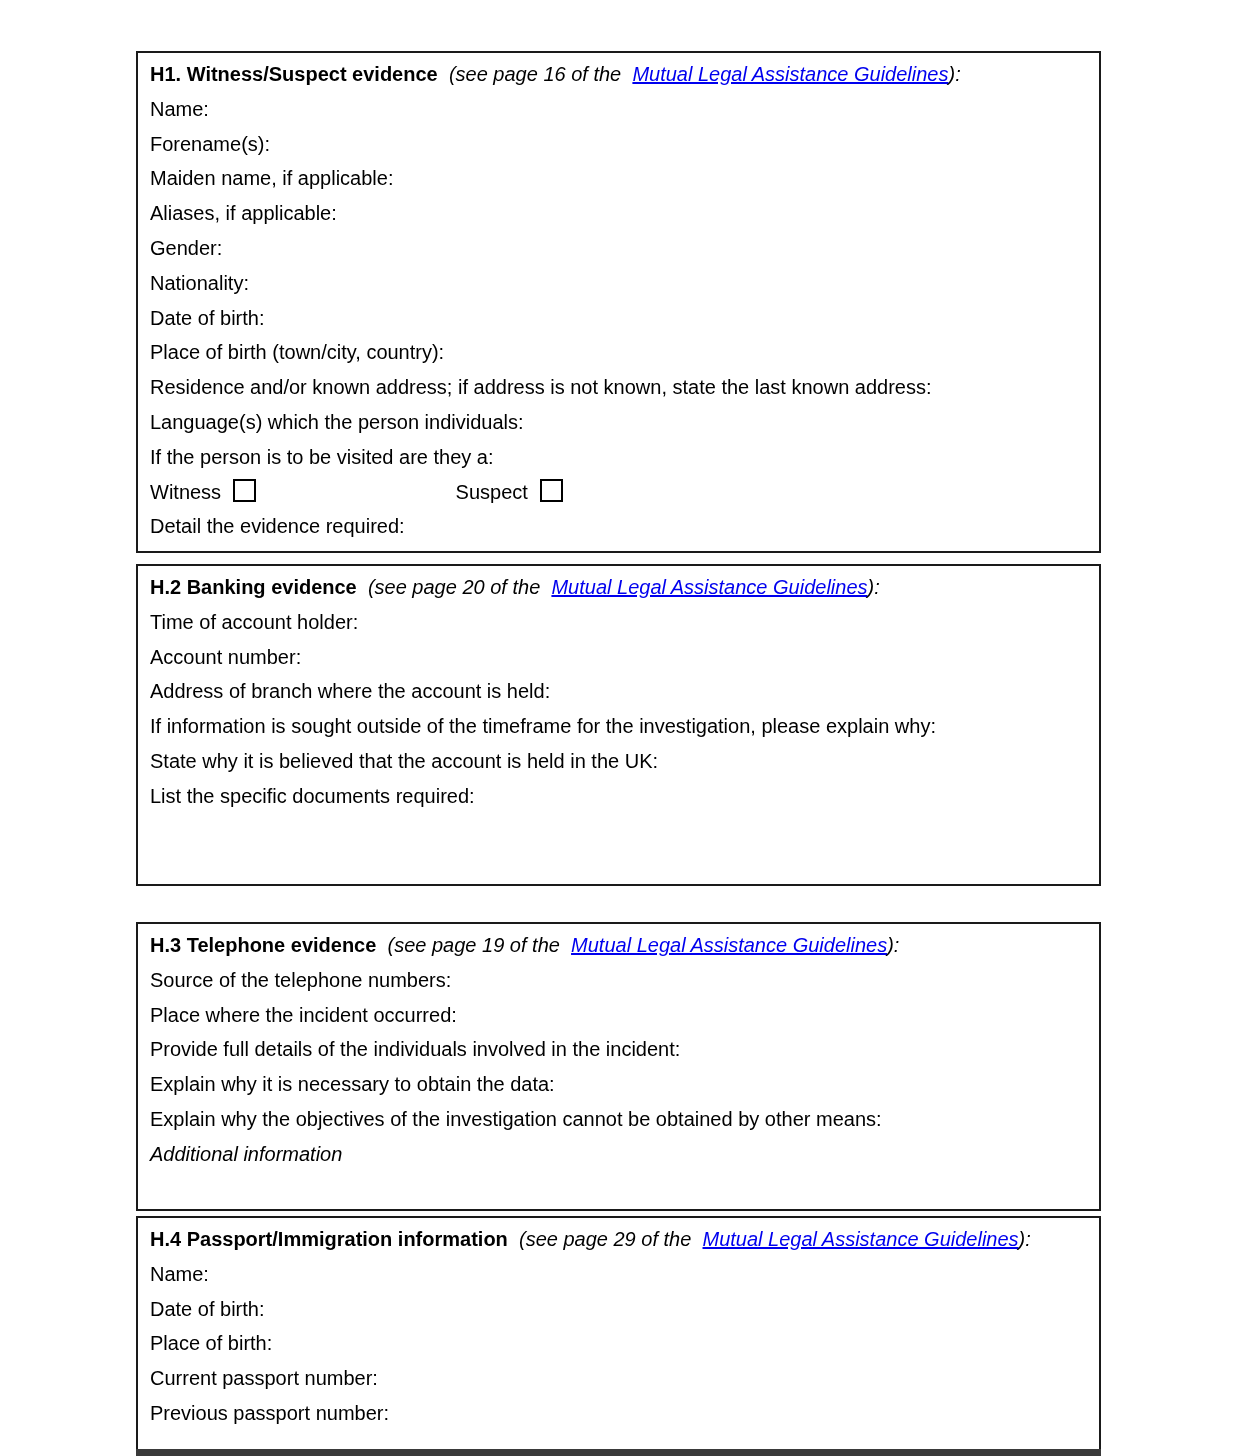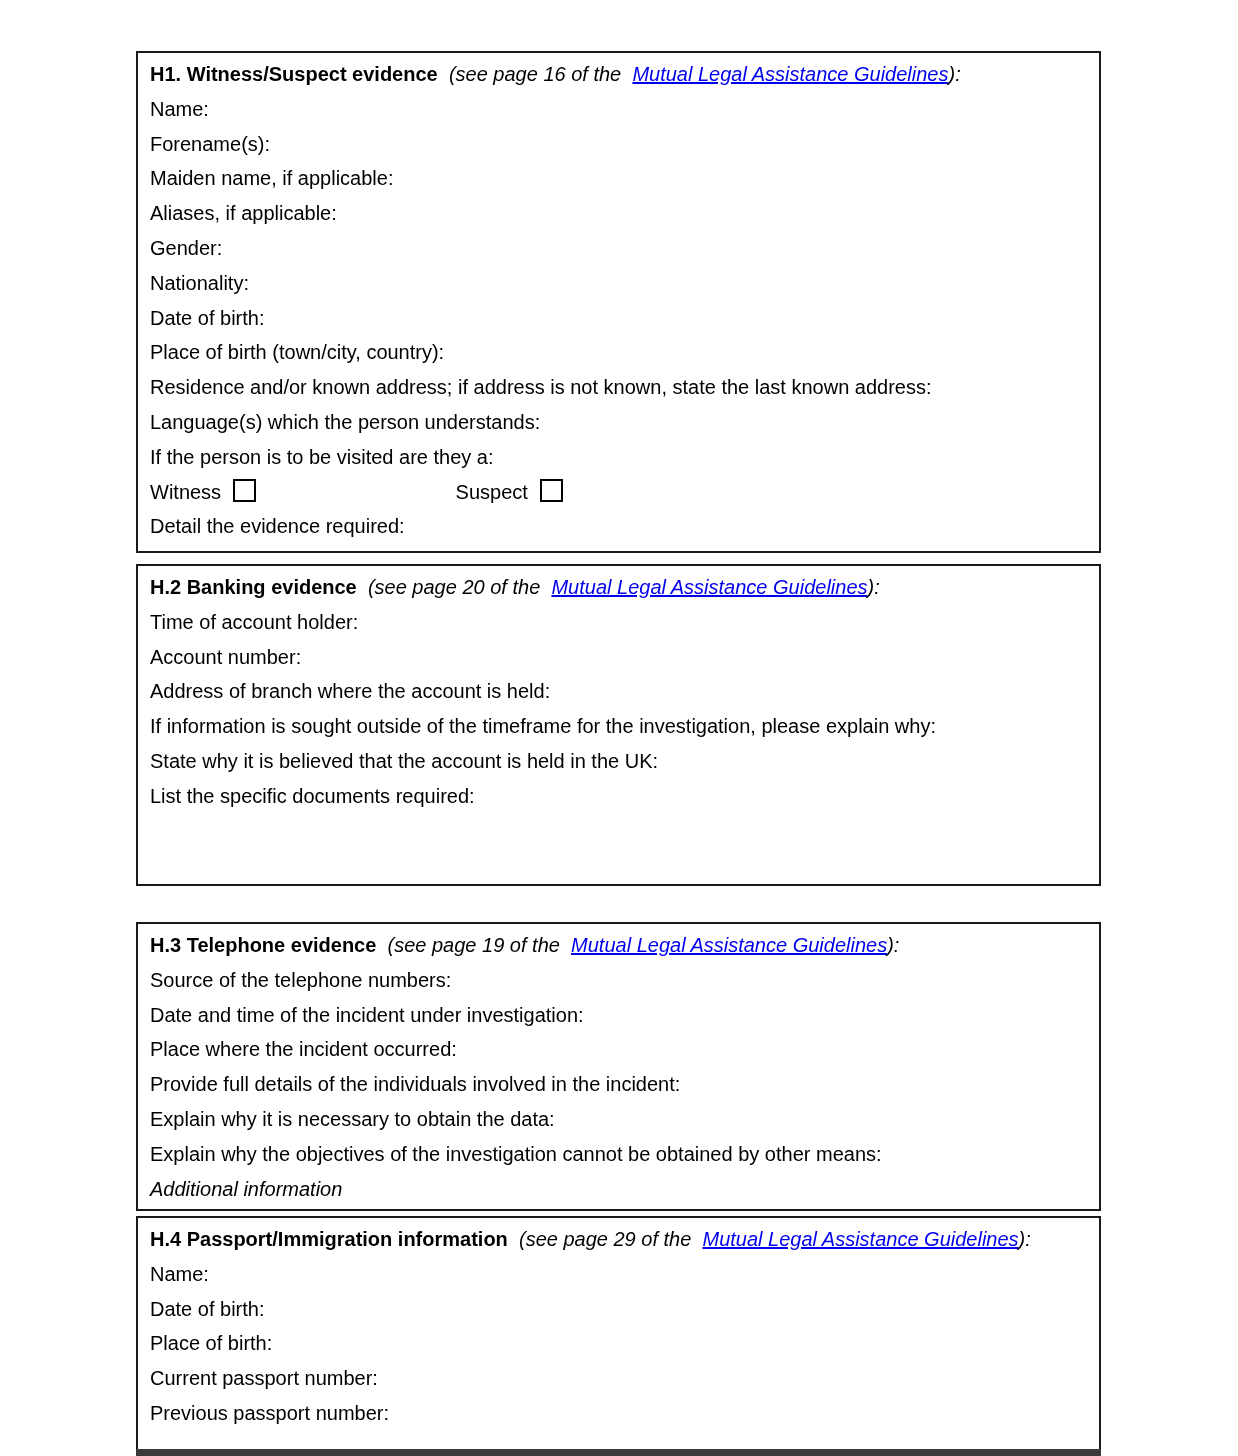--- a/index.html
+++ b/index.html
@@ -70,21 +70,21 @@
   </div>
   <div class="row">Name:</div>
   <div class="row">Forename(s):</div>
   <div class="row">Maiden name, if applicable:</div>
   <div class="row">Aliases, if applicable:</div>
   <div class="row">Gender:</div>
   <div class="row">Nationality:</div>
   <div class="row">Date of birth:</div>
   <div class="row">Place of birth (town/city, country):</div>
   <div class="row">Residence and/or known address; if address is not known, state the last known address:</div>
-  <div class="row">Language(s) which the person understands:</div>
+  <div class="row">Language(s) which the person individuals:</div>
   <div class="row">If the person is to be visited are they a:</div>
   <div class="row">
     <span class="cbgroup first">
       <span>Witness</span><span class="checkbox"></span>
     </span>
     <span class="cbgroup">
       <span>Suspect</span><span class="checkbox"></span>
     </span>
   </div>
   <div class="row">Detail the evidence required:</div>
@@ -104,21 +104,20 @@
   <div class="row">List the specific documents required:</div>
 </section>
 
 <section class="box" id="box-h3">
   <div class="row">
     <span class="sec-title">H.3 Telephone evidence</span>
     <span class="ref-prefix">(see page 19 of the</span>
     <a class="ref-link">Mutual Legal Assistance Guidelines</a><span class="ref-suffix">):</span>
   </div>
   <div class="row">Source of the telephone numbers:</div>
-  <div class="row">Date and time of the incident under investigation:</div>
   <div class="row">Place where the incident occurred:</div>
   <div class="row">Provide full details of the individuals involved in the incident:</div>
   <div class="row">Explain why it is necessary to obtain the data:</div>
   <div class="row">Explain why the objectives of the investigation cannot be obtained by other means:</div>
   <div class="row italic">Additional information</div>
 </section>
 
 <section class="box" id="box-h4">
   <div class="row">
     <span class="sec-title">H.4 Passport/Immigration information</span>

